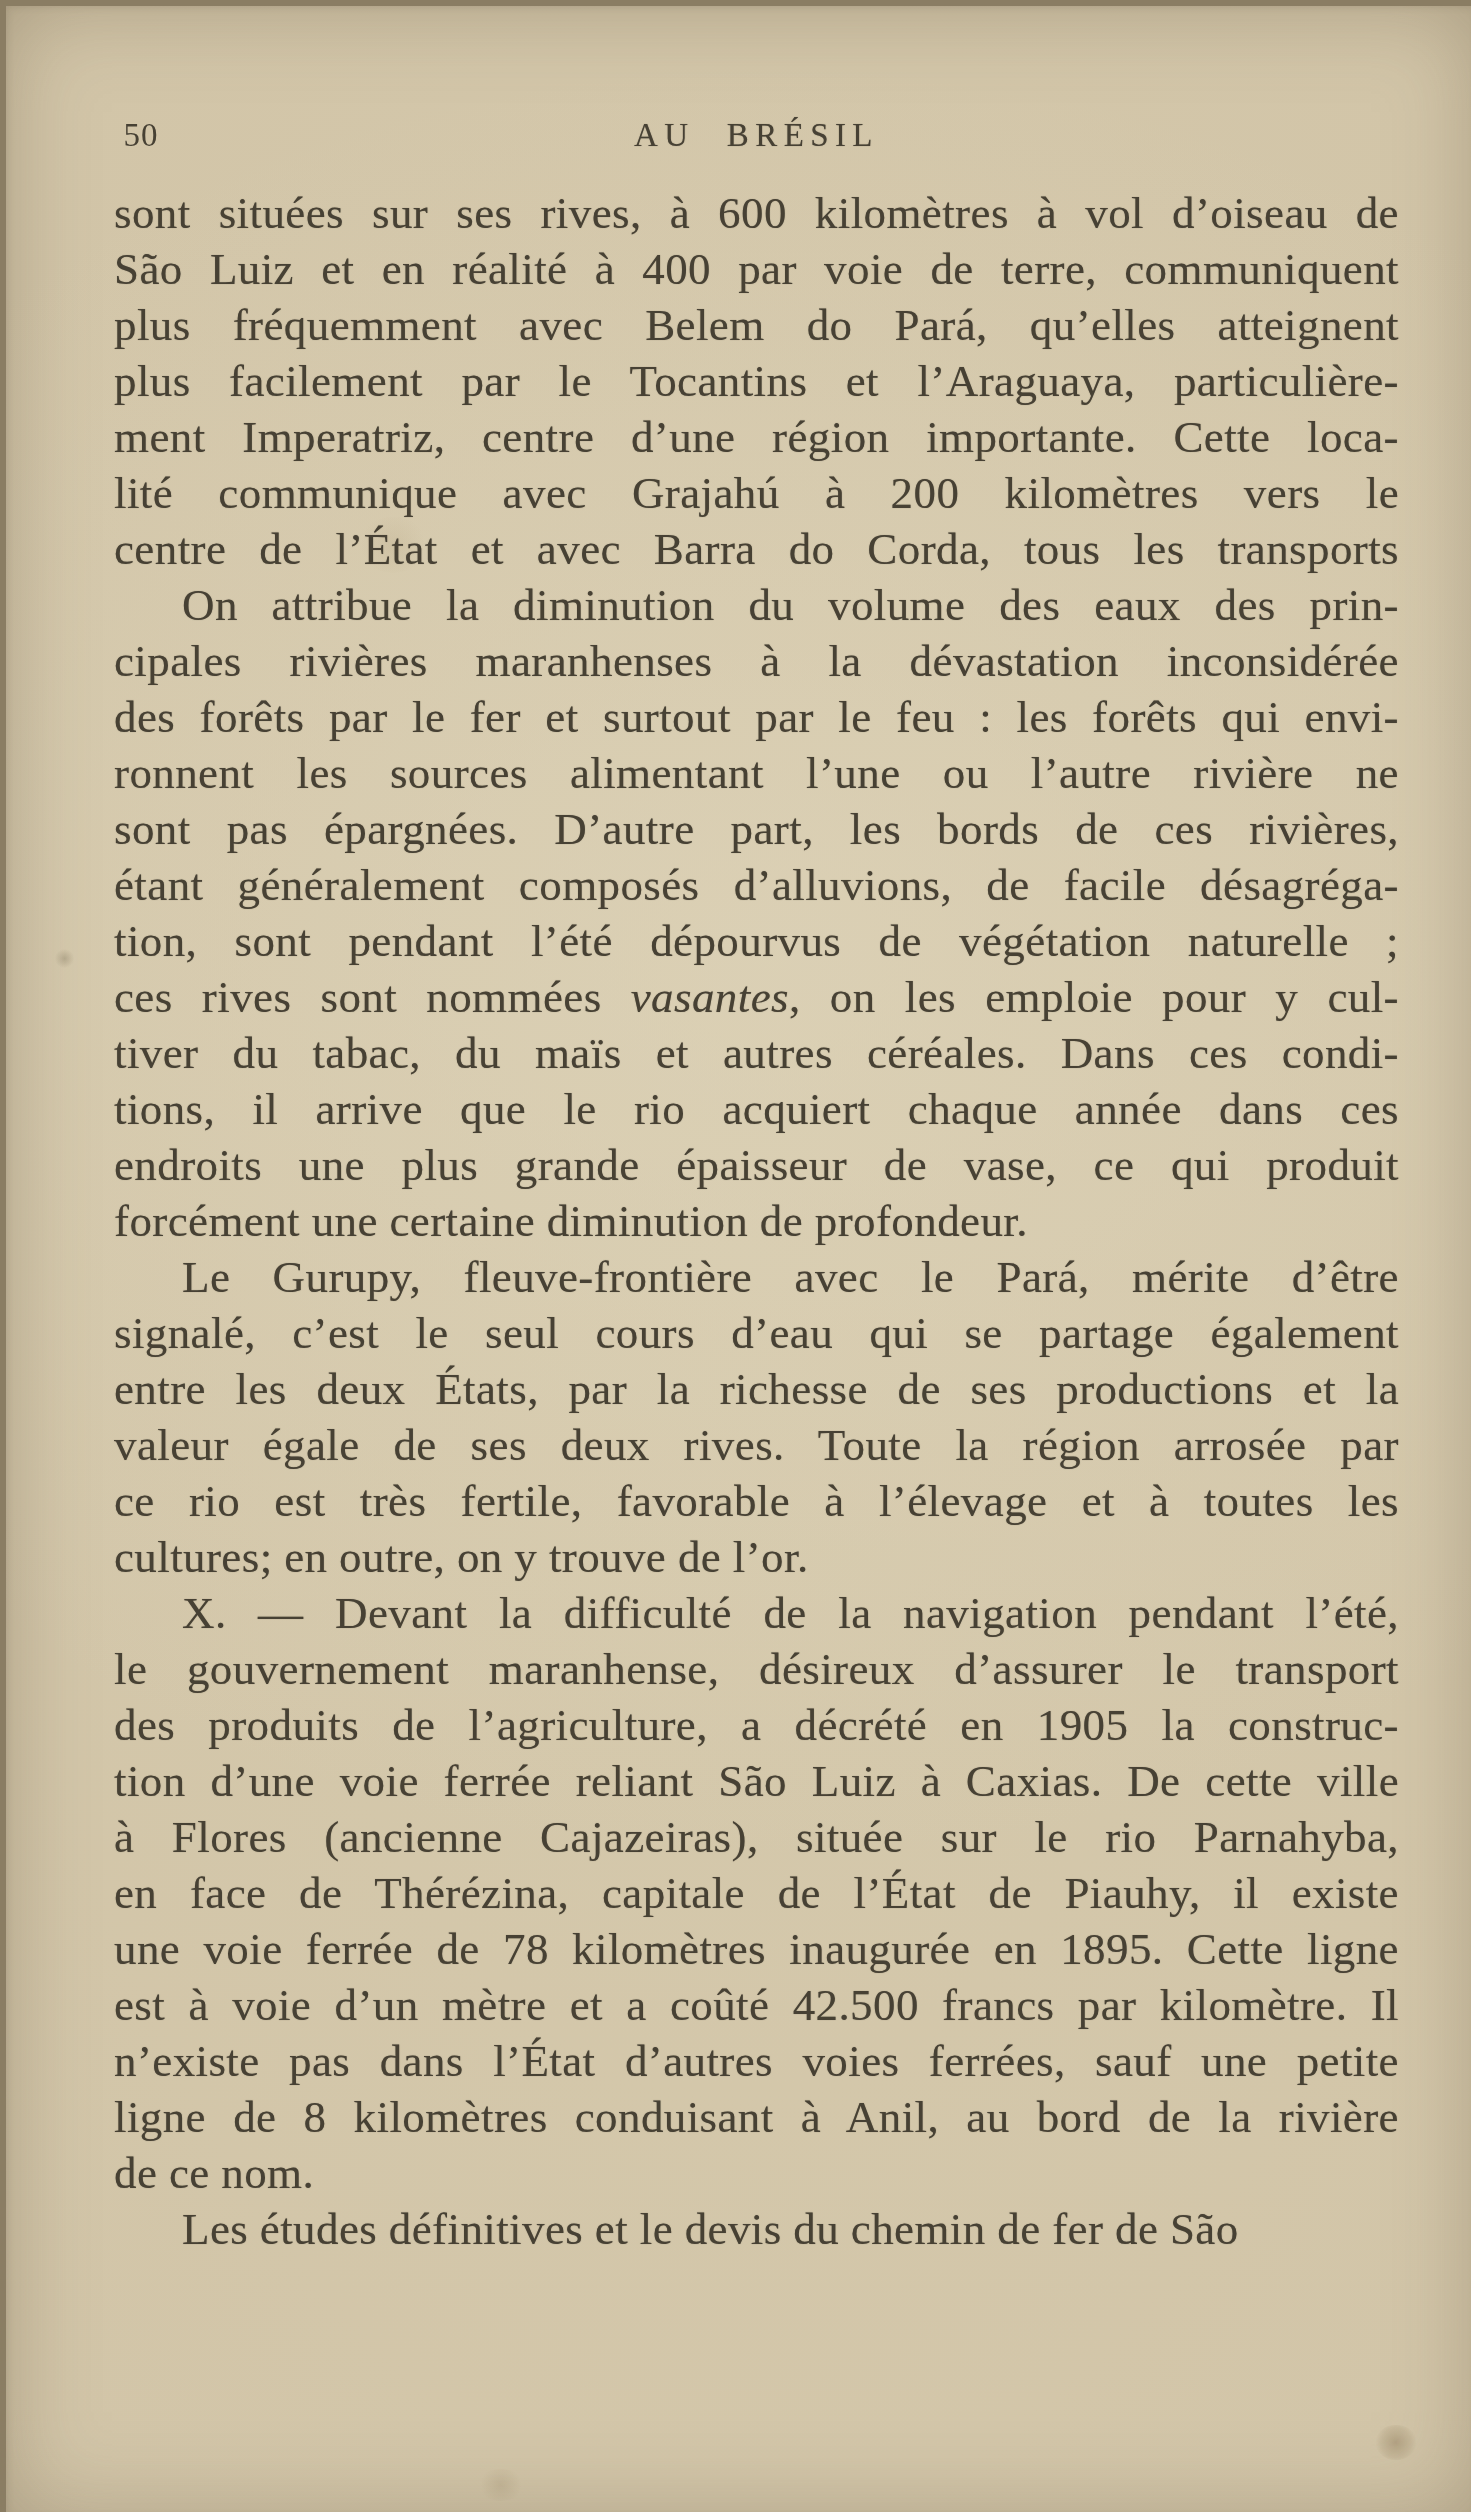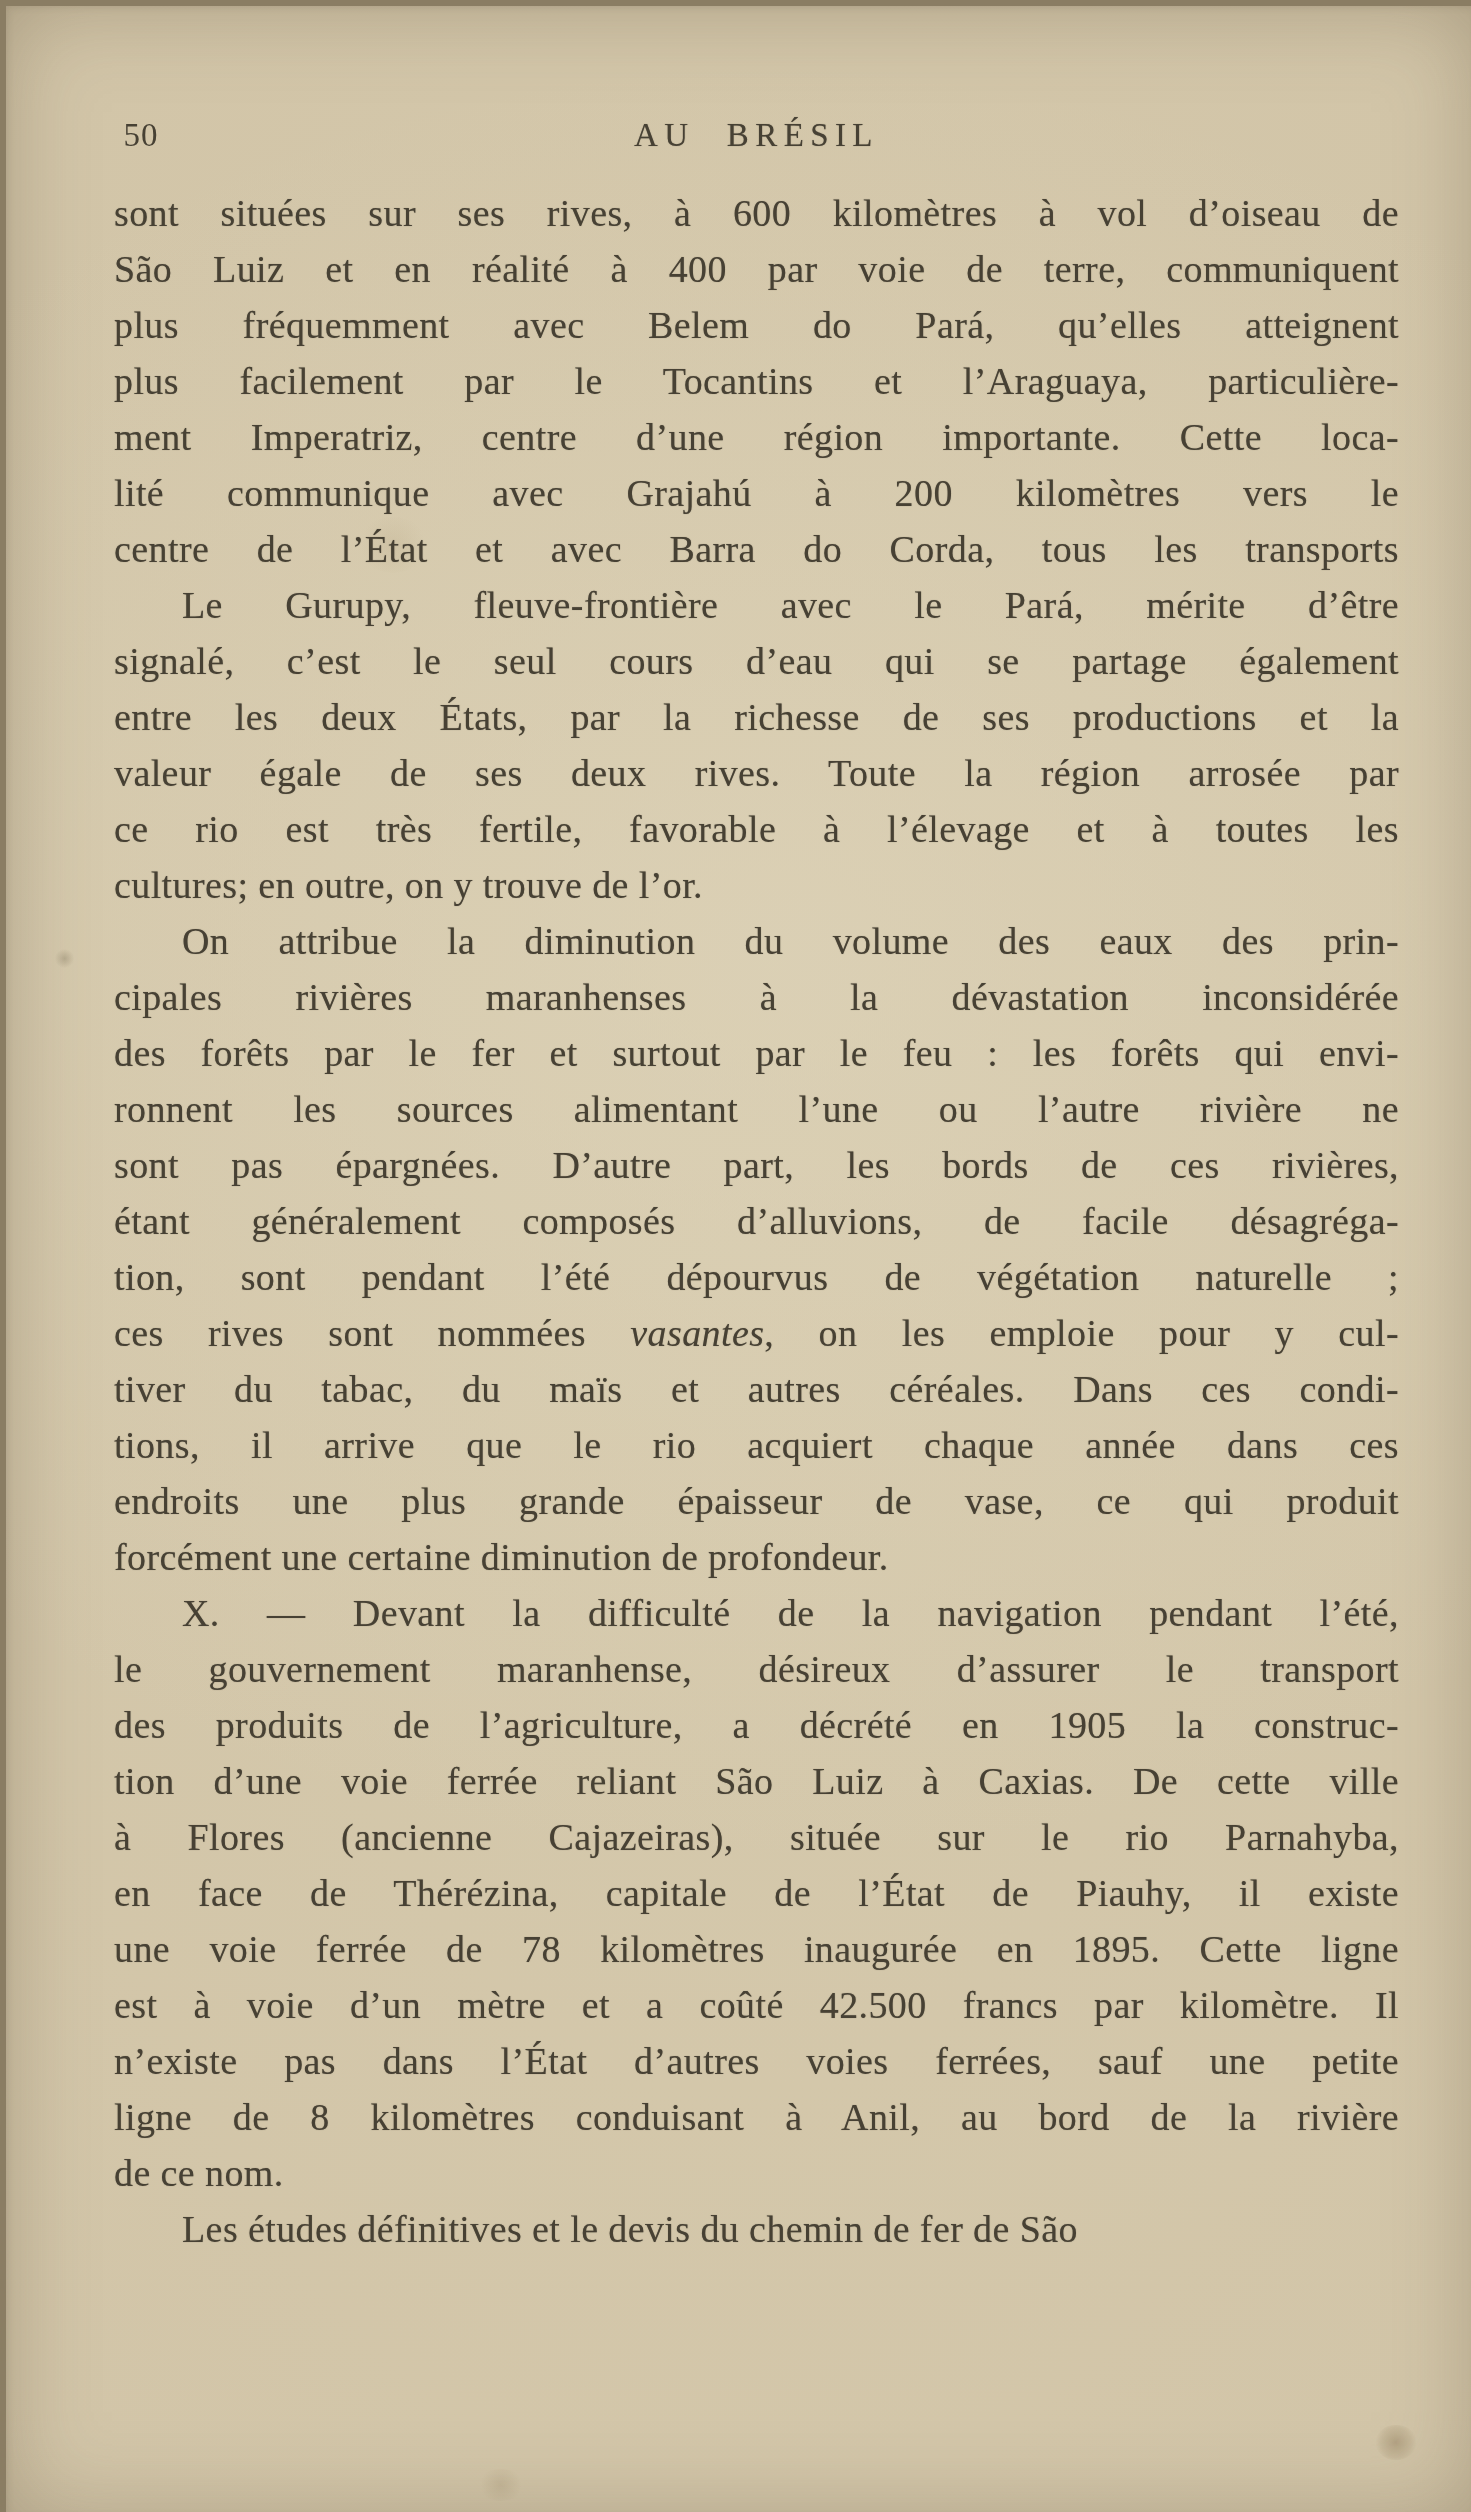--- a/index.html
+++ b/index.html
@@ -36,21 +36,21 @@
     font-size:33px;line-height:38px;letter-spacing:0.8px;
   }
   .running-title{
     position:absolute;left:0;right:0;top:0;text-align:center;
     font-size:33px;line-height:38px;letter-spacing:6.4px;word-spacing:17.6px;
     text-shadow:0 0 1px rgba(71,65,52,.55);
   }
 
   .text-block{
     position:absolute;top:179px;left:108px;width:1285px;
-    font-size:38px;letter-spacing:0.4px;
+    font-size:45px;letter-spacing:0.4px;
     text-shadow:0 0 1px rgba(71,65,52,.5);
   }
   .para{margin:0;padding:0;}
   .line{
     line-height:56px;
     text-align:justify;
     -moz-text-align-last:justify;
     text-align-last:justify;
     white-space:normal;
   }
@@ -76,40 +76,40 @@
       <div class="para">
         <div class="line"><span>sont situées sur ses rives, à 600 kilomètres à vol d’oiseau de</span></div>
         <div class="line"><span>São Luiz et en réalité à 400 par voie de terre, communiquent</span></div>
         <div class="line"><span>plus fréquemment avec Belem do Pará, qu’elles atteignent</span></div>
         <div class="line"><span>plus facilement par le Tocantins et l’Araguaya, particulière-</span></div>
         <div class="line"><span>ment Imperatriz, centre d’une région importante. Cette loca-</span></div>
         <div class="line"><span>lité communique avec Grajahú à 200 kilomètres vers le</span></div>
         <div class="line"><span>centre de l’État et avec Barra do Corda, tous les transports</span></div>
       </div>
       <div class="para">
-        <div class="line ind"><span>Le Gurupy, fleuve-frontière avec le Pará, mérite d’être</span></div>
-        <div class="line"><span>signalé, c’est le seul cours d’eau qui se partage également</span></div>
-        <div class="line"><span>entre les deux États, par la richesse de ses productions et la</span></div>
-        <div class="line"><span>valeur égale de ses deux rives. Toute la région arrosée par</span></div>
-        <div class="line"><span>ce rio est très fertile, favorable à l’élevage et à toutes les</span></div>
-        <div class="line plast"><span>cultures; en outre, on y trouve de l’or.</span></div>
-      </div>
-      <div class="para">
         <div class="line ind"><span>On attribue la diminution du volume des eaux des prin-</span></div>
         <div class="line"><span>cipales rivières maranhenses à la dévastation inconsidérée</span></div>
         <div class="line"><span>des forêts par le fer et surtout par le feu : les forêts qui envi-</span></div>
         <div class="line"><span>ronnent les sources alimentant l’une ou l’autre rivière ne</span></div>
         <div class="line"><span>sont pas épargnées. D’autre part, les bords de ces rivières,</span></div>
         <div class="line"><span>étant généralement composés d’alluvions, de facile désagréga-</span></div>
         <div class="line"><span>tion, sont pendant l’été dépourvus de végétation naturelle ;</span></div>
         <div class="line"><span>ces rives sont nommées </span><i>vasantes</i><span>, on les emploie pour y cul-</span></div>
         <div class="line"><span>tiver du tabac, du maïs et autres céréales. Dans ces condi-</span></div>
         <div class="line"><span>tions, il arrive que le rio acquiert chaque année dans ces</span></div>
         <div class="line"><span>endroits une plus grande épaisseur de vase, ce qui produit</span></div>
         <div class="line plast"><span>forcément une certaine diminution de profondeur.</span></div>
+      </div>
+      <div class="para">
+        <div class="line ind"><span>Le Gurupy, fleuve-frontière avec le Pará, mérite d’être</span></div>
+        <div class="line"><span>signalé, c’est le seul cours d’eau qui se partage également</span></div>
+        <div class="line"><span>entre les deux États, par la richesse de ses productions et la</span></div>
+        <div class="line"><span>valeur égale de ses deux rives. Toute la région arrosée par</span></div>
+        <div class="line"><span>ce rio est très fertile, favorable à l’élevage et à toutes les</span></div>
+        <div class="line plast"><span>cultures; en outre, on y trouve de l’or.</span></div>
       </div>
       <div class="para">
         <div class="line ind"><span>X. — Devant la difficulté de la navigation pendant l’été,</span></div>
         <div class="line"><span>le gouvernement maranhense, désireux d’assurer le transport</span></div>
         <div class="line"><span>des produits de l’agriculture, a décrété en 1905 la construc-</span></div>
         <div class="line"><span>tion d’une voie ferrée reliant São Luiz à Caxias. De cette ville</span></div>
         <div class="line"><span>à Flores (ancienne Cajazeiras), située sur le rio Parnahyba,</span></div>
         <div class="line"><span>en face de Thérézina, capitale de l’État de Piauhy, il existe</span></div>
         <div class="line"><span>une voie ferrée de 78 kilomètres inaugurée en 1895. Cette ligne</span></div>
         <div class="line"><span>est à voie d’un mètre et a coûté 42.500 francs par kilomètre. Il</span></div>

